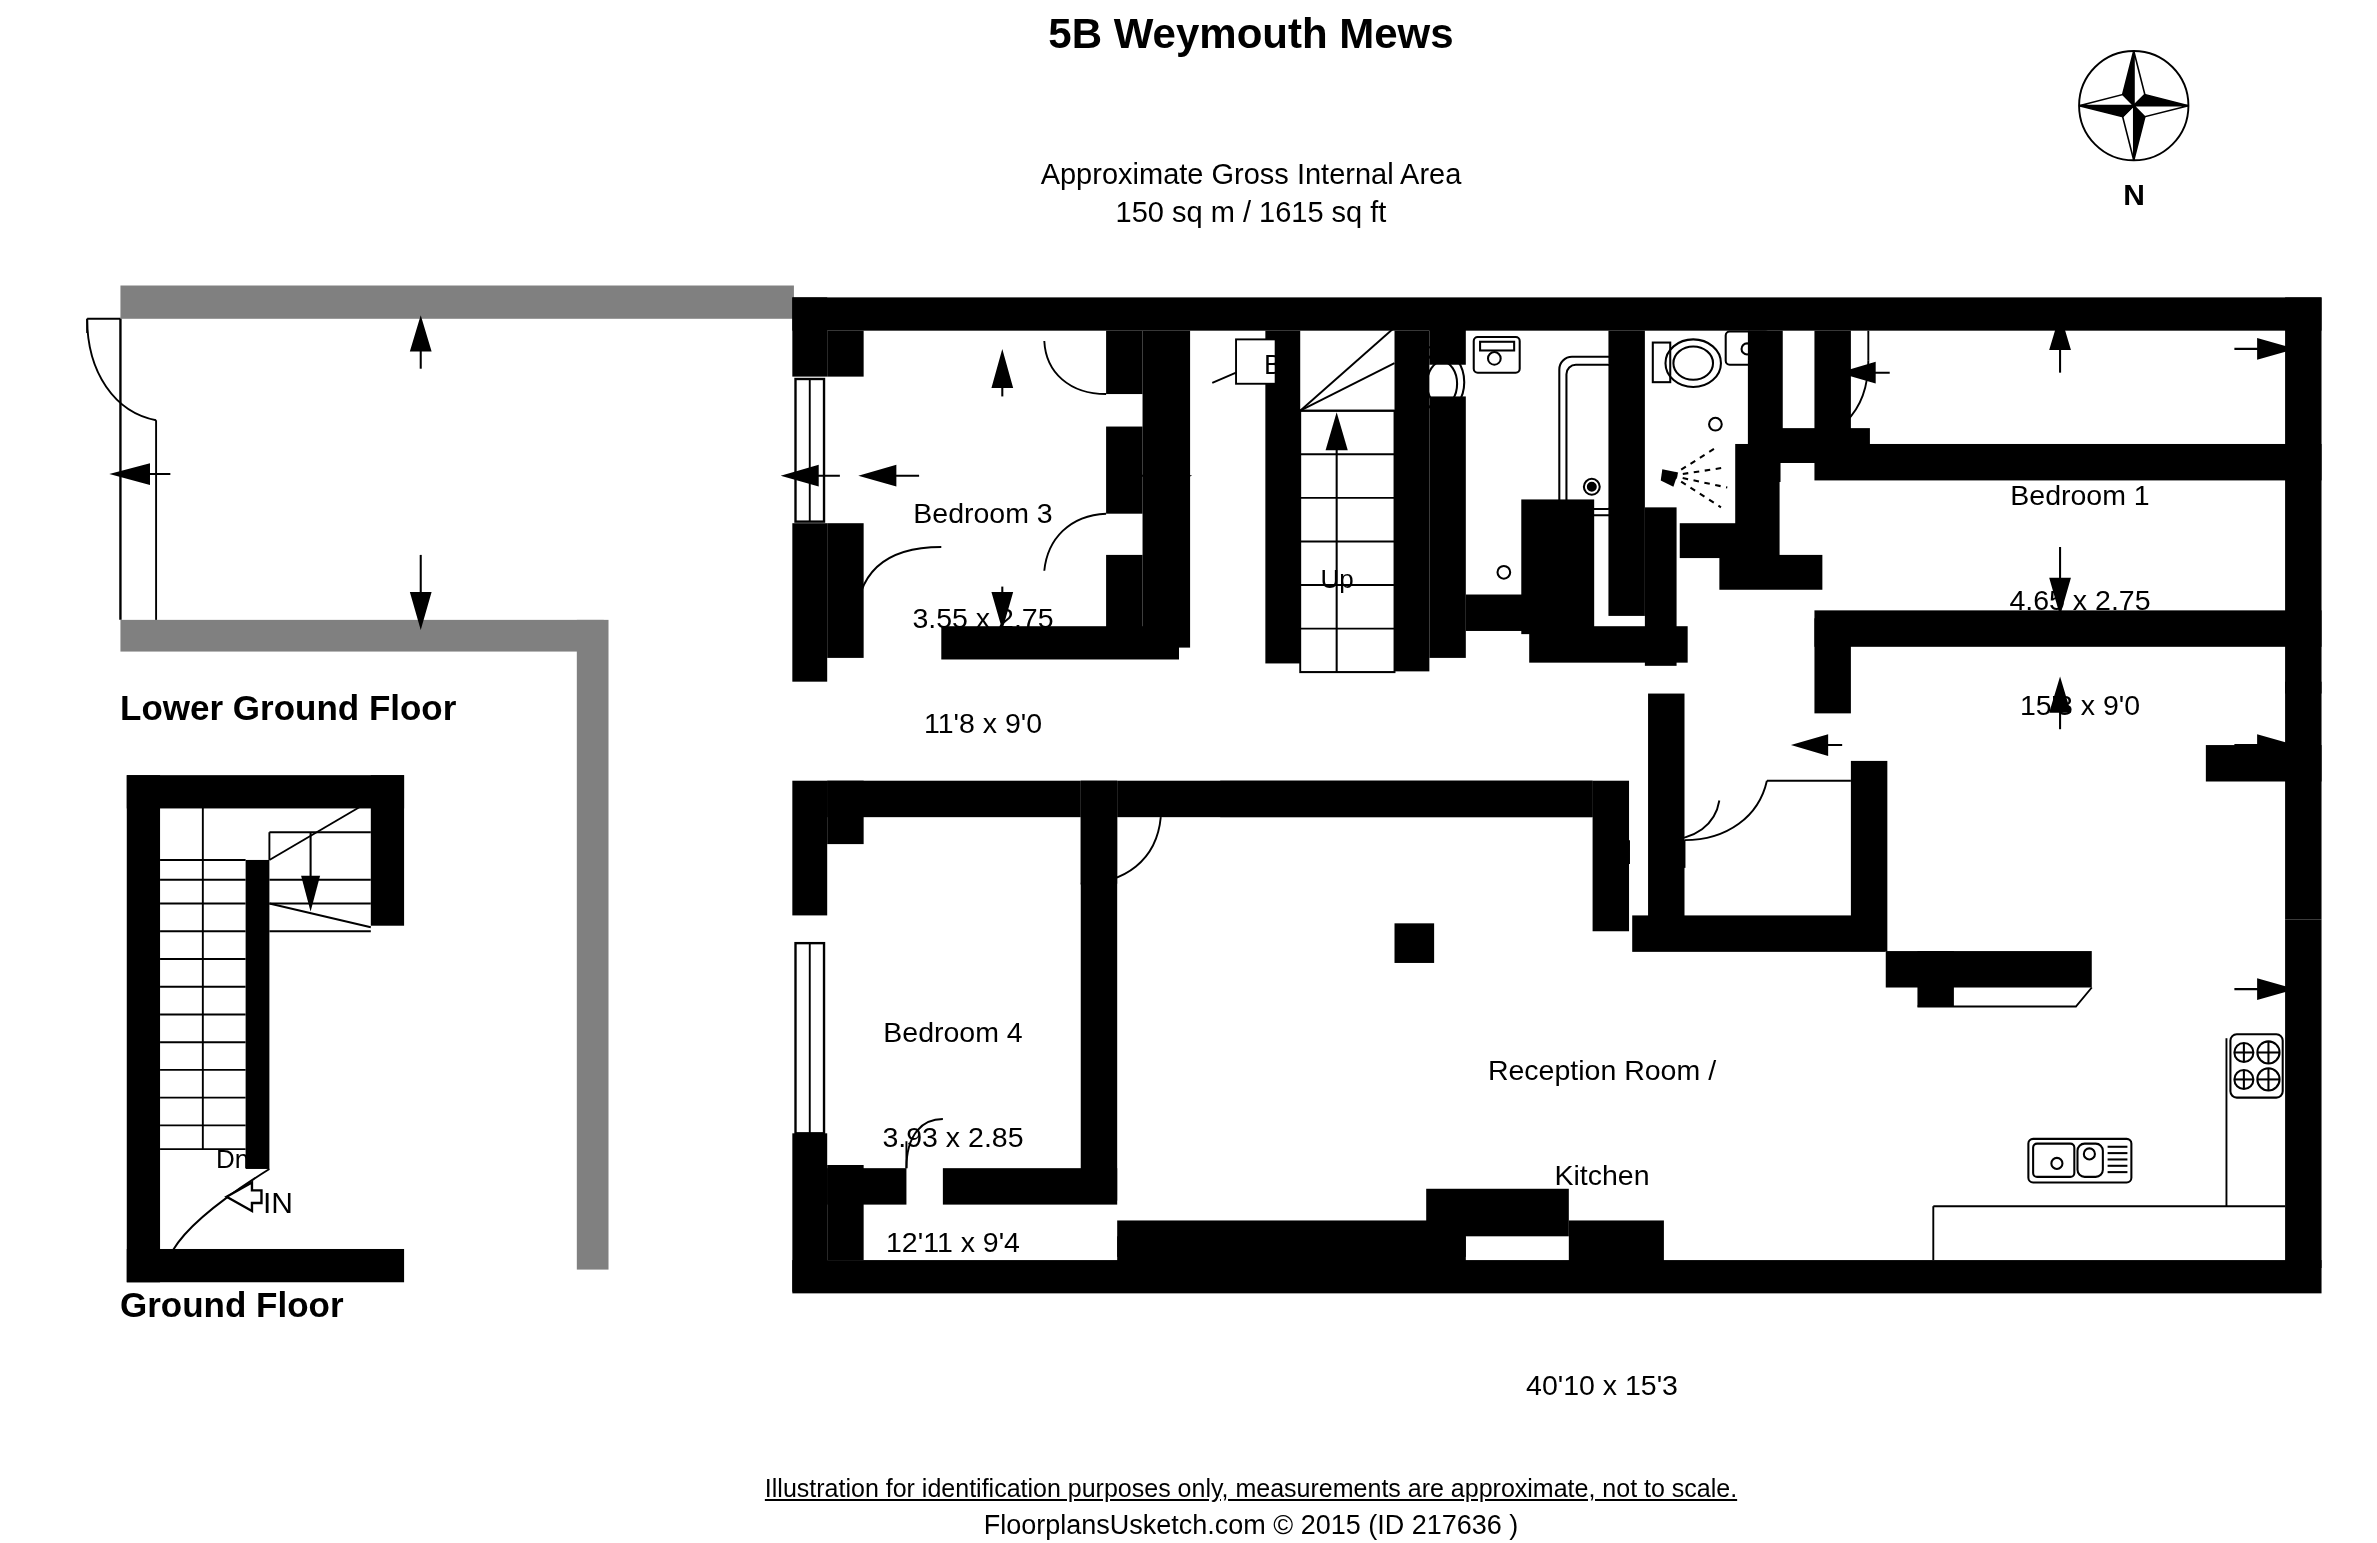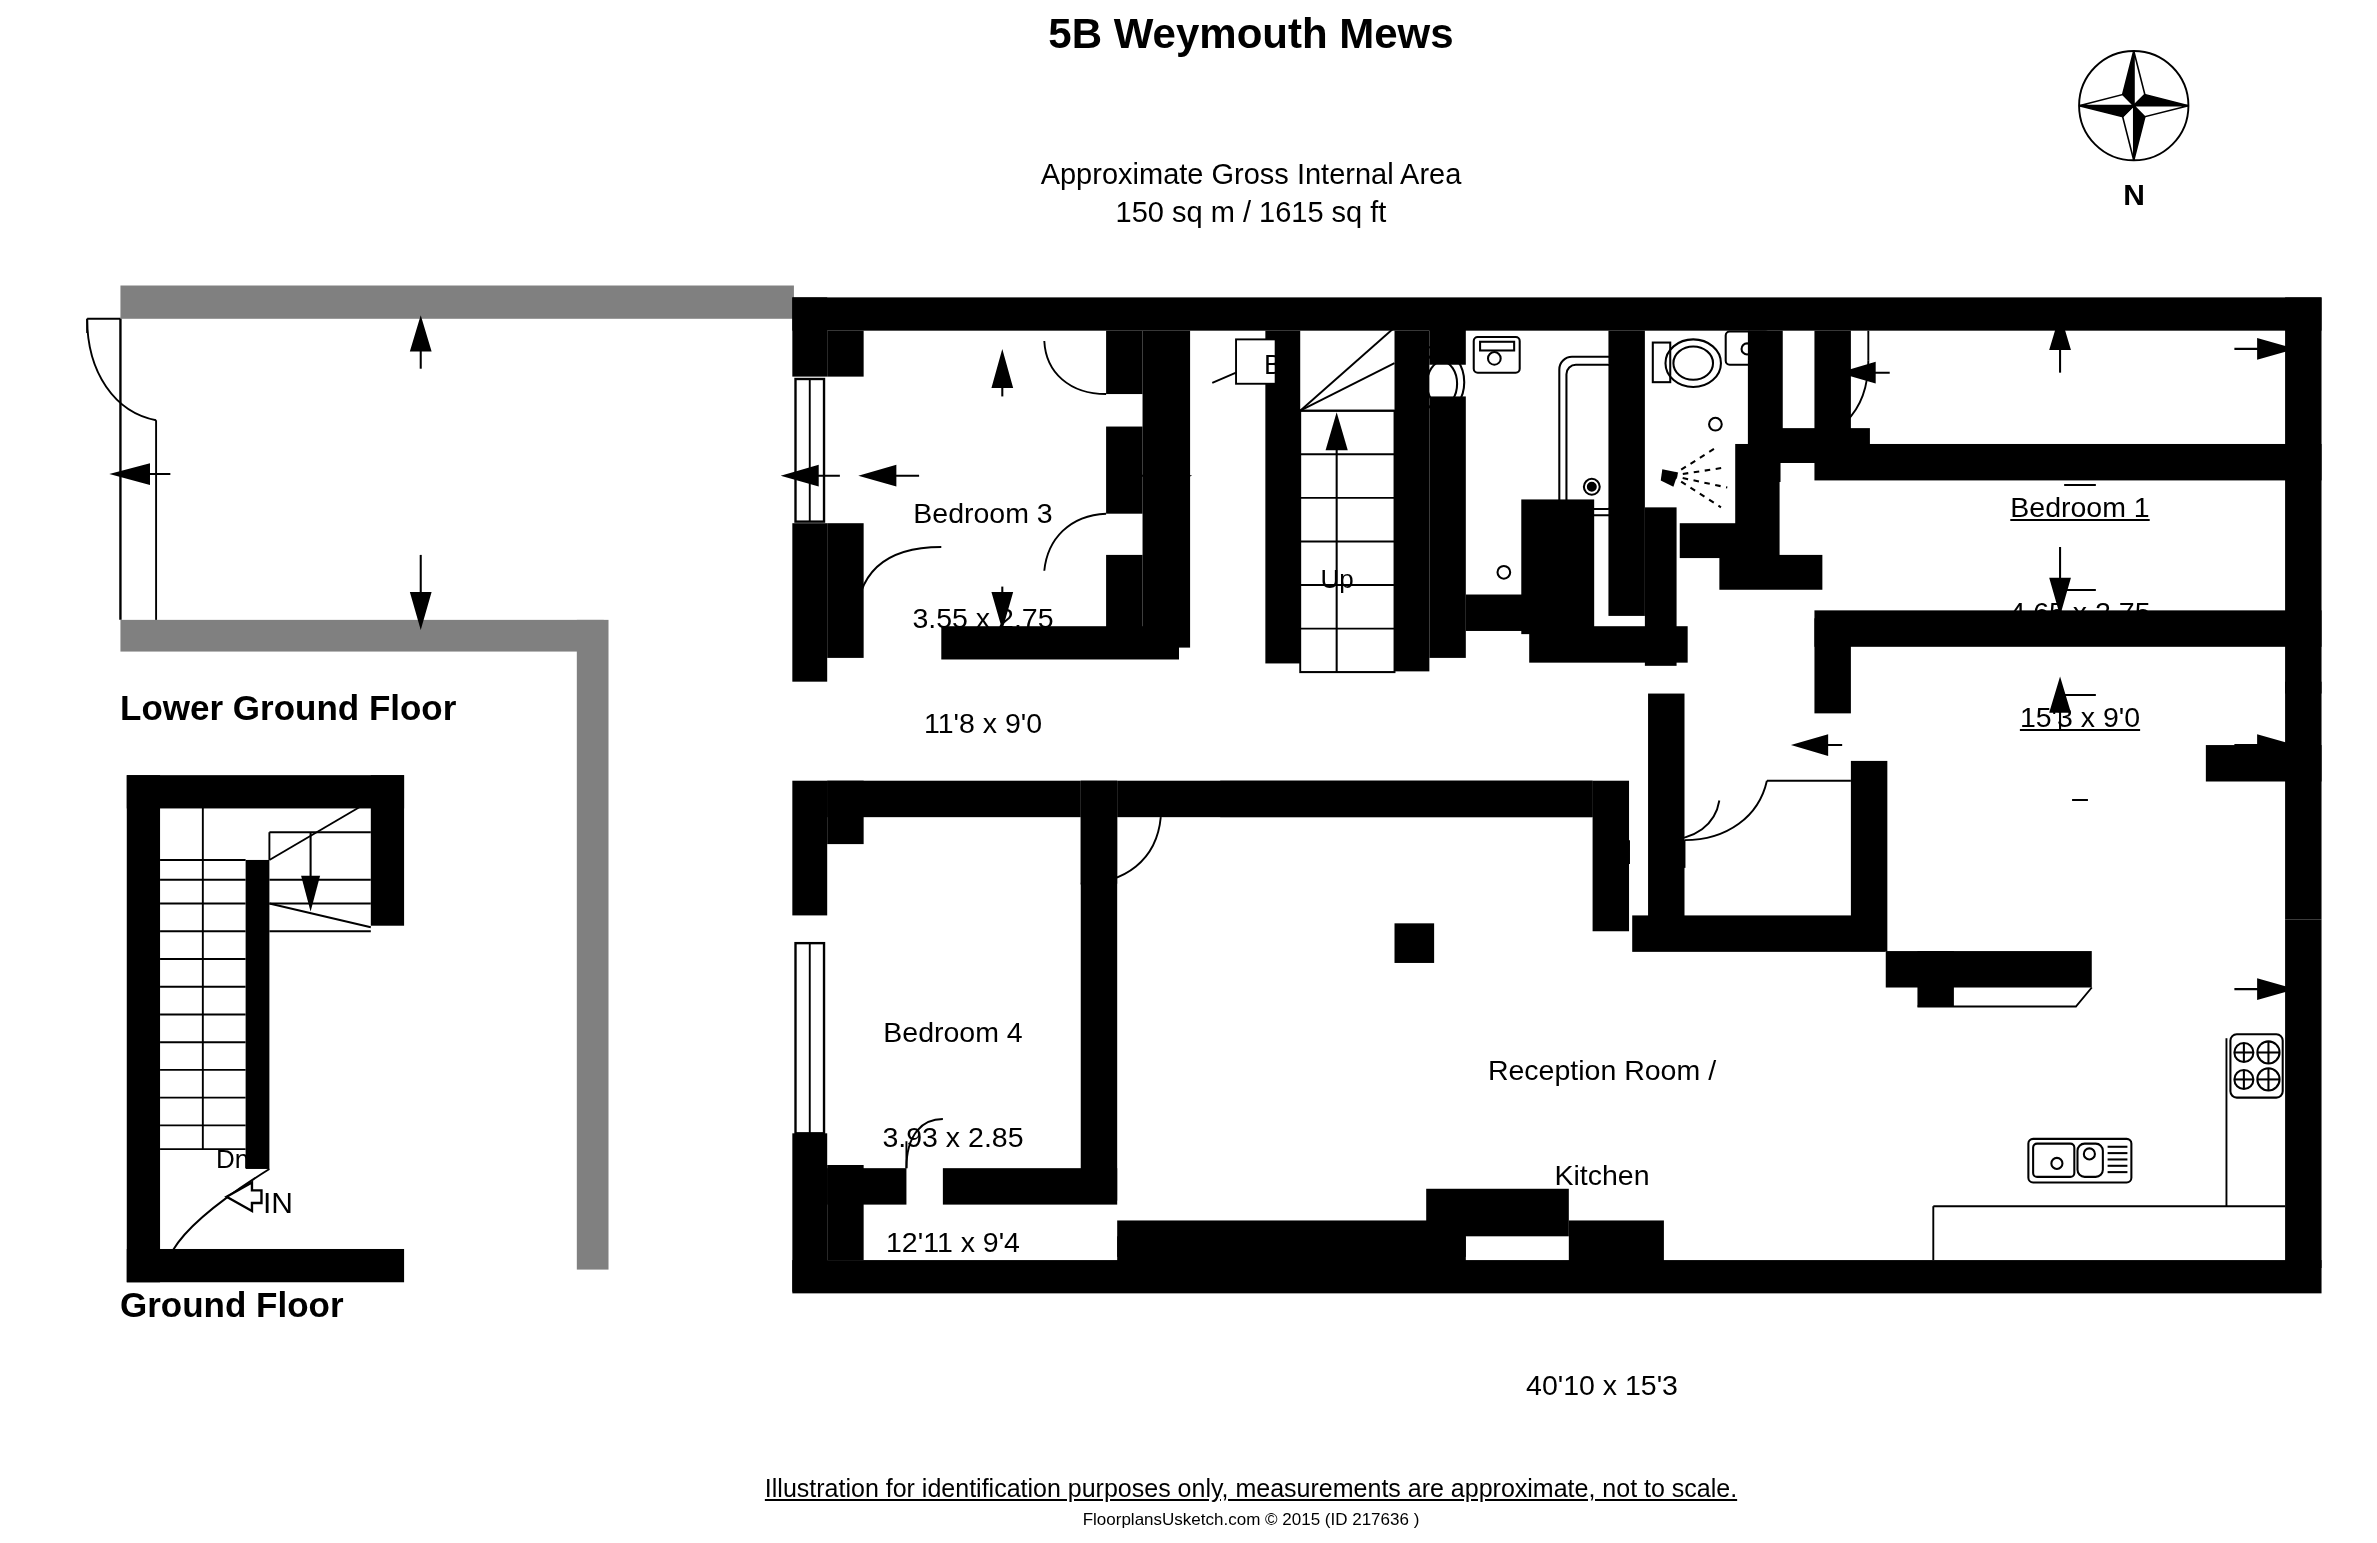--- a/index.html
+++ b/index.html
@@ -30,21 +30,21 @@
   #floor-ground{left:120px;top:1285px;font-size:35px;font-weight:bold;}
 
   #compass-n{left:2134px;top:178px;font-size:30px;font-weight:bold;text-align:center;transform:translateX(-50%);}
 
   #lbl-up{left:1337px;top:564px;font-size:26px;transform:translateX(-50%);}
   #lbl-dn{left:216px;top:1144px;font-size:26px;}
   #lbl-in{left:263px;top:1186px;font-size:30px;}
   #lbl-b{left:1255px;top:350px;font-size:27px;text-align:center;width:36px;}
 
   #foot1{left:1251px;top:1474px;font-size:25px;text-decoration:underline;}
-  #foot2{left:1251px;top:1510px;font-size:17px;}
+  #foot2{left:1251px;top:1510px;font-size:27px;}
 
   .wallblack{fill:#000000;}
   .wallgrey{fill:#808080;}
   .thin{fill:none;stroke:#000000;stroke-width:3;}
   .thin2{fill:none;stroke:#000000;stroke-width:2.4;}
   .fixture{fill:none;stroke:#000000;stroke-width:2.6;}
   .dim{stroke:#000000;stroke-width:2.6;fill:none;}
   .arrowfill{fill:#000000;}
 </style>
 </head>
@@ -382,21 +382,21 @@
 
   <div class="txt" id="compass-n">N</div>
 
 
   <div class="txt room" style="left:983px;top:426px;">
     <div>Bedroom 3</div>
     <div>3.55 x 2.75</div>
     <div>11'8 x 9'0</div>
   </div>
 
-  <div class="txt room" style="left:2080px;top:420px;text-decoration:underline;">
+  <div class="txt room" style="left:2080px;top:408px;">
     <div>Bedroom 1</div>
     <div>4.65 x 2.75</div>
     <div>15'3 x 9'0</div>
   </div>
 
 
   <div class="txt room" style="left:953px;top:945px;">
     <div>Bedroom 4</div>
     <div>3.93 x 2.85</div>
     <div>12'11 x 9'4</div>

